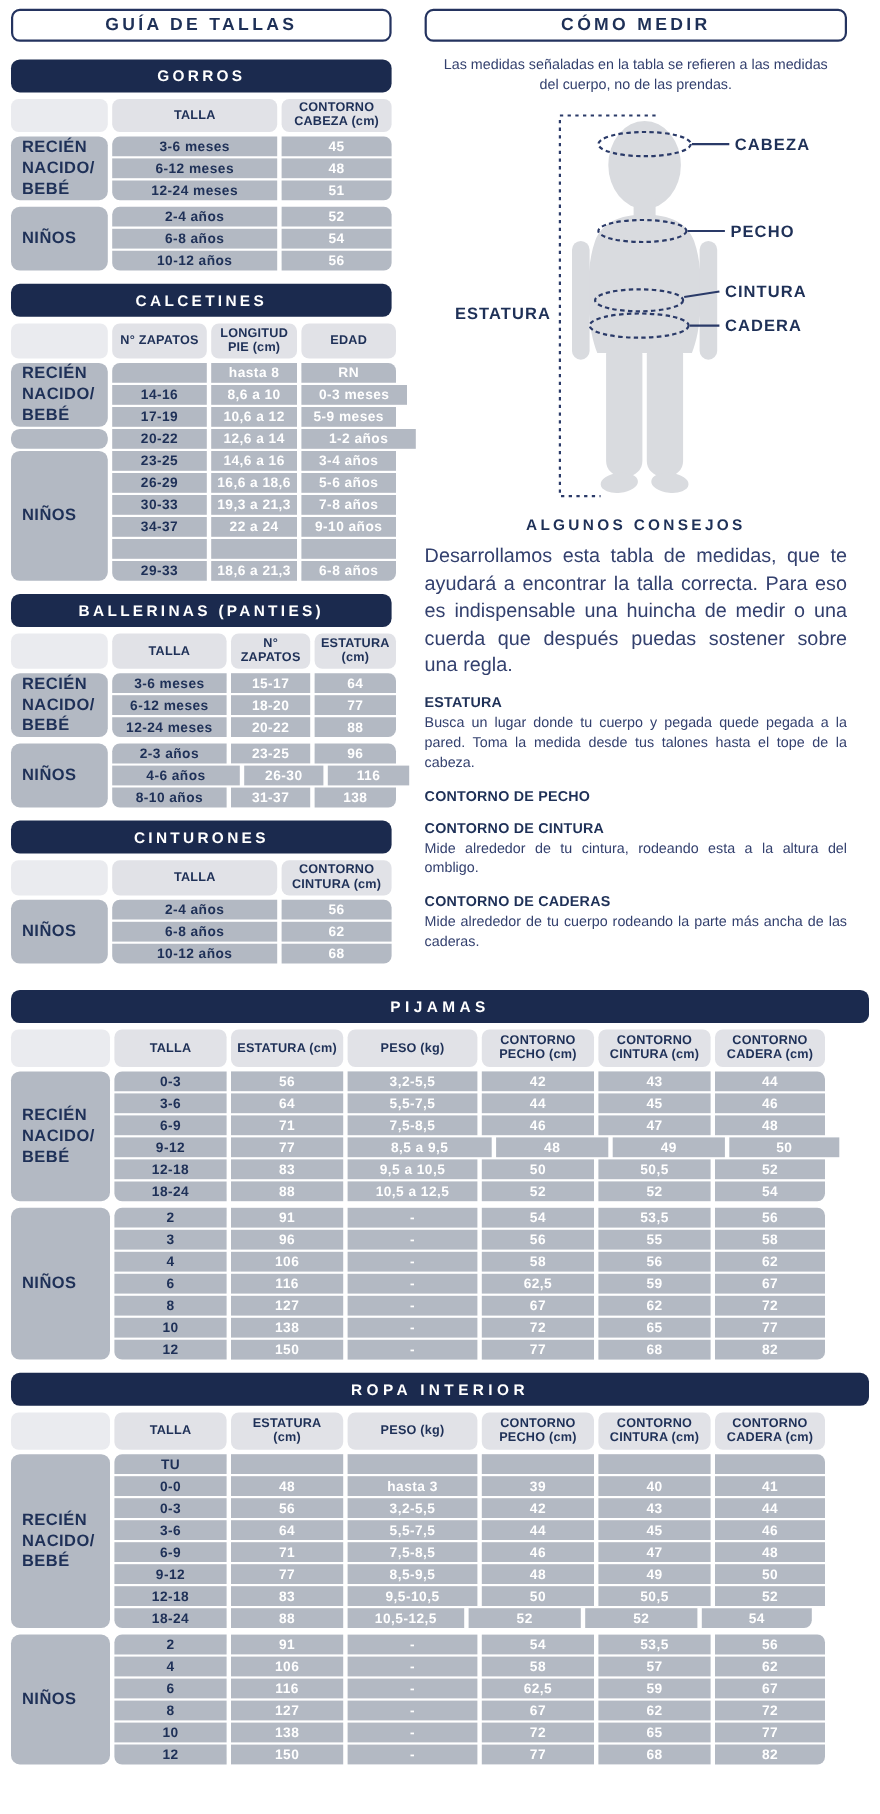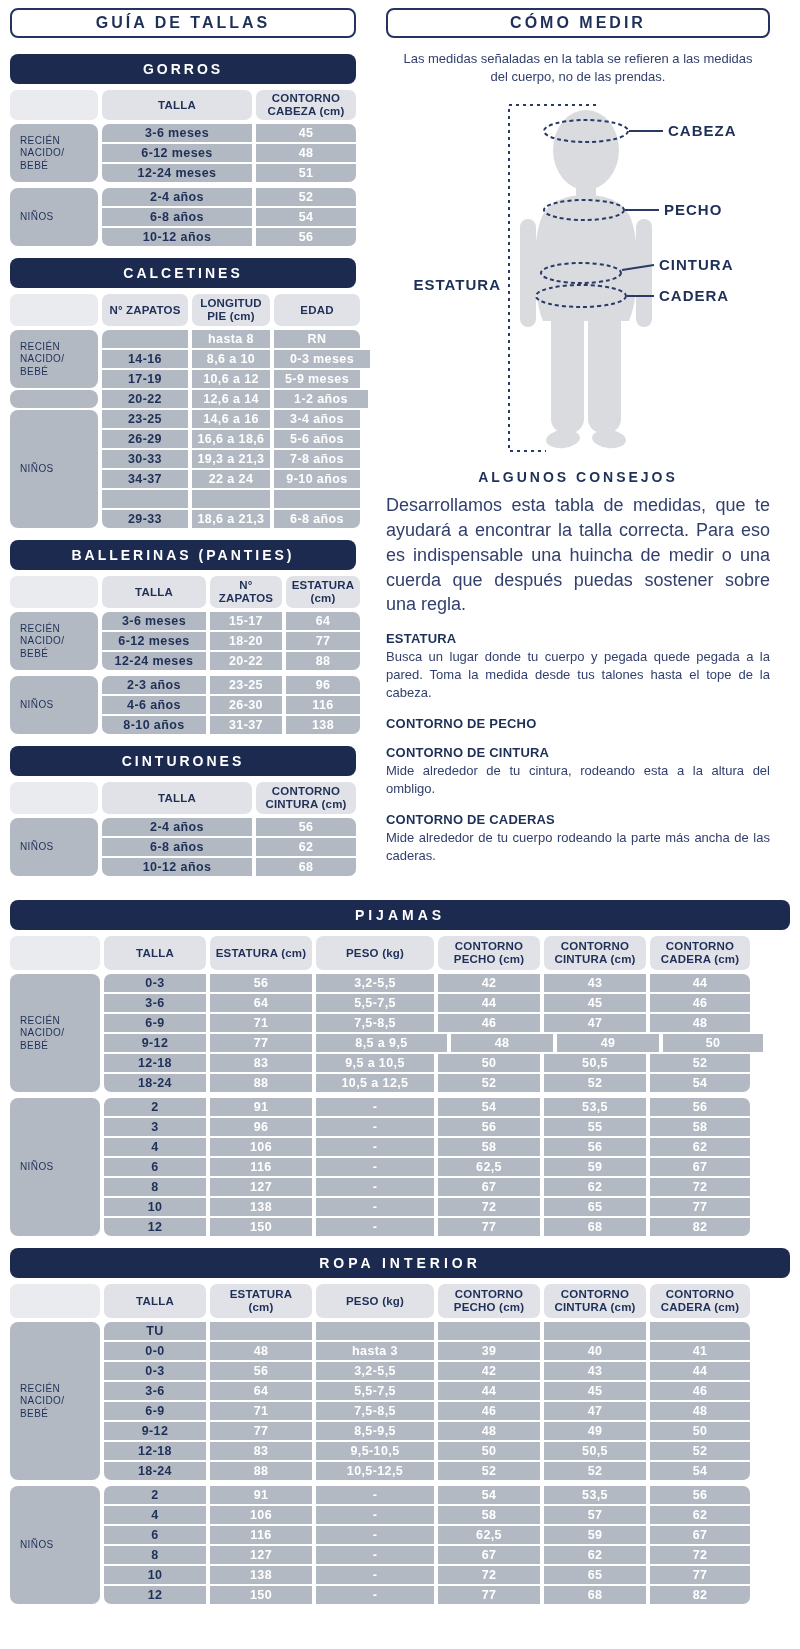--- a/index.html
+++ b/index.html
@@ -31,21 +31,21 @@
   .colhead {
     background: #e1e2e7; border-radius: 7px; flex: none;
     display: flex; align-items: center; justify-content: center; text-align: center;
     font-size: 11.5px; font-weight: bold; color: #1e3057; line-height: 1.15;
     white-space: pre-line; letter-spacing: 0.2px; padding: 2px 1px;
   }
   .tbl-body { display: flex; gap: 4px; align-items: flex-start; }
   .tbl-labels { display: flex; flex-direction: column; flex: none; }
   .label-block {
     background: #b3b9c3; border-radius: 8px; color: #1e3057;
-    font-size: 10px; font-weight: normal; letter-spacing: 0.4px; line-height: 1.25;
+    font-size: 15px; font-weight: bold; letter-spacing: 0.4px; line-height: 1.25;
     display: flex; flex-direction: column; justify-content: center;
     padding-left: 10px; white-space: pre-line;
   }
   .tbl-data { display: flex; flex-direction: column; }
   .group { display: flex; flex-direction: column; }
   .row { display: flex; gap: 4px; margin-bottom: 2px; }
   .group .row:last-child { margin-bottom: 0; }
   .cell {
     background: #b3b9c3; flex: none; display: flex; align-items: center; justify-content: center;
     font-size: 12.5px; font-weight: bold; color: #ffffff; letter-spacing: 0.4px;
@@ -160,21 +160,21 @@
                   <div class="cell" style="width: 96px;">0-3 meses</div>
                 </div>
                 <div class="row" style="height: 18px;">
                   <div class="cell first" style="width: 86px;">17-19</div>
                   <div class="cell" style="width: 78px;">10,6 a 12</div>
                   <div class="cell" style="width: 86px;">5-9 meses</div>
                 </div>
                 <div class="row" style="height: 18px;">
                   <div class="cell first" style="width: 86px;">20-22</div>
                   <div class="cell" style="width: 78px;">12,6 a 14</div>
-                  <div class="cell" style="width: 94px;">1-2 años</div>
+                  <div class="cell" style="width: 104px;">1-2 años</div>
                 </div>
                 <div class="row" style="height: 18px;">
                   <div class="cell first" style="width: 86px;">23-25</div>
                   <div class="cell" style="width: 78px;">14,6 a 16</div>
                   <div class="cell" style="width: 86px;">3-4 años</div>
                 </div>
                 <div class="row" style="height: 18px;">
                   <div class="cell first" style="width: 86px;">26-29</div>
                   <div class="cell" style="width: 78px;">16,6 a 18,6</div>
                   <div class="cell" style="width: 86px;">5-6 años</div>
@@ -237,21 +237,21 @@
                   <div class="cell" style="width: 74px;">88</div>
                 </div>
               </div>
               <div class="group" style="margin-bottom: 0px;">
                 <div class="row" style="height: 18px;">
                   <div class="cell first" style="width: 104px;">2-3 años</div>
                   <div class="cell" style="width: 72px;">23-25</div>
                   <div class="cell" style="width: 74px;">96</div>
                 </div>
                 <div class="row" style="height: 18px;">
-                  <div class="cell first" style="width: 104px;">4-6 años</div>
+                  <div class="cell first" style="width: 116px;">4-6 años</div>
                   <div class="cell" style="width: 72px;">26-30</div>
                   <div class="cell" style="width: 74px;">116</div>
                 </div>
                 <div class="row" style="height: 18px;">
                   <div class="cell first" style="width: 104px;">8-10 años</div>
                   <div class="cell" style="width: 72px;">31-37</div>
                   <div class="cell" style="width: 74px;">138</div>
                 </div>
               </div>
             </div>
@@ -563,21 +563,21 @@
                 <div class="cell first" style="width: 102px;">12-18</div>
                 <div class="cell" style="width: 102px;">83</div>
                 <div class="cell" style="width: 118px;">9,5-10,5</div>
                 <div class="cell" style="width: 102px;">50</div>
                 <div class="cell" style="width: 102px;">50,5</div>
                 <div class="cell" style="width: 100px;">52</div>
               </div>
               <div class="row" style="height: 18px;">
                 <div class="cell first" style="width: 102px;">18-24</div>
                 <div class="cell" style="width: 102px;">88</div>
-                <div class="cell" style="width: 118px; text-align: right;">10,5-12,5</div>
+                <div class="cell" style="width: 106px; text-align: right;">10,5-12,5</div>
                 <div class="cell" style="width: 102px;">52</div>
                 <div class="cell" style="width: 102px;">52</div>
                 <div class="cell" style="width: 100px;">54</div>
               </div>
             </div>
             <div class="group" style="margin-bottom: 0px;">
               <div class="row" style="height: 18px;">
                 <div class="cell first" style="width: 102px;">2</div>
                 <div class="cell" style="width: 102px;">91</div>
                 <div class="cell" style="width: 118px;">-</div>

